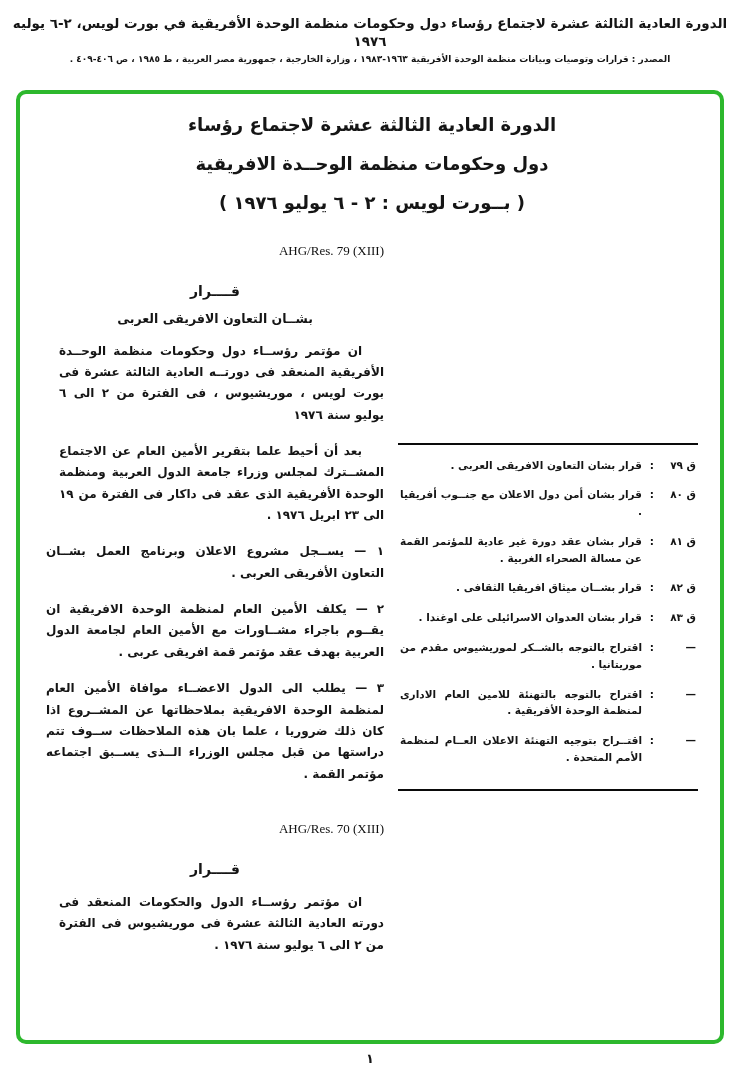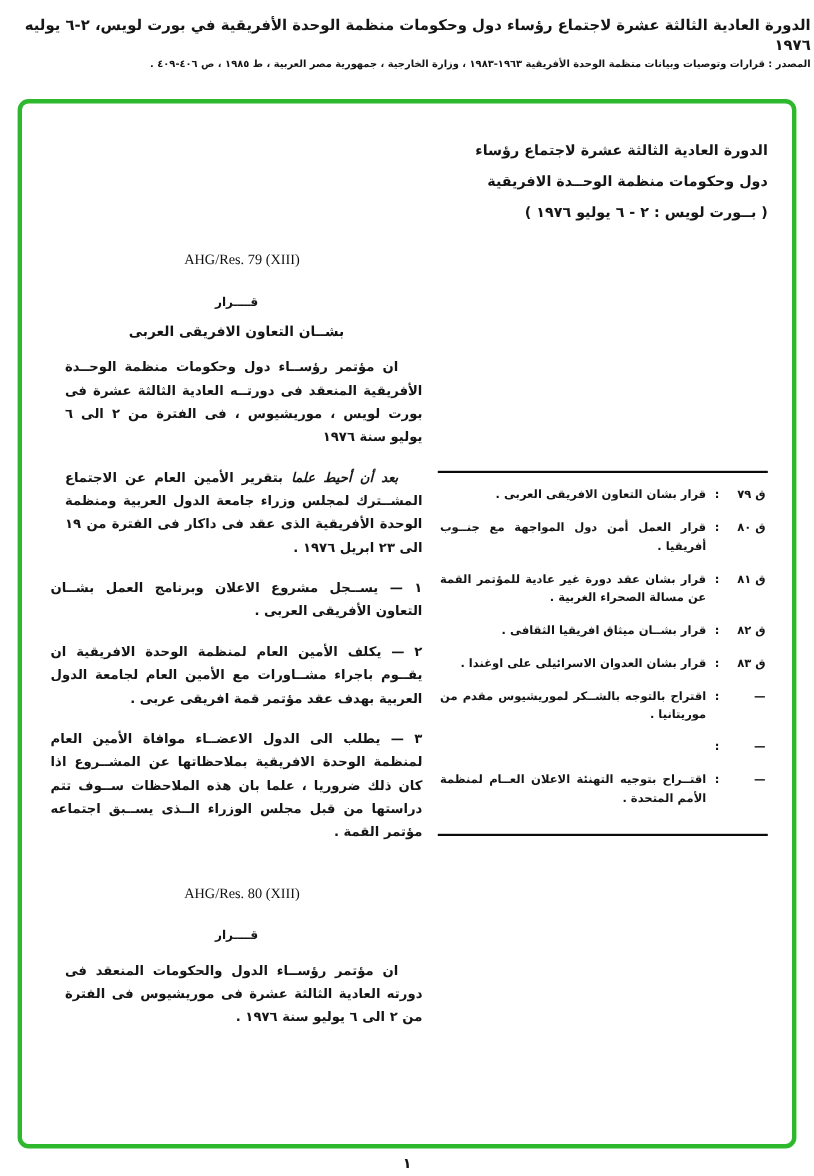--- a/index.html
+++ b/index.html
@@ -5,21 +5,21 @@
   * { box-sizing: border-box; }
   html, body { margin: 0; padding: 0; }
   body {
     width: 740px;
     height: 1069px;
     background: #ffffff;
     color: #151515;
     font-family: "DejaVu Sans", sans-serif;
     overflow: hidden;
   }
-  .top-header { padding: 14px 3px 0; }
+  .top-header { padding: 14px 3px 0; text-align: center; }
   .header-title {
     direction: rtl;
     font-weight: bold;
     font-size: 13.5px;
     line-height: 1.35;
   }
   .header-source {
     direction: rtl;
     font-weight: bold;
     font-size: 9px;
@@ -28,25 +28,25 @@
   .green-frame {
     margin: 26px 16px 0;
     height: 954px;
     border: 4px solid var(--frame-green, #2db82d);
     border-radius: 10px;
     padding: 12px 22px 0 26px;
     overflow: hidden;
   }
   .doc-title {
     direction: rtl;
-    text-align: right;
-    font-weight: bold;
-    font-size: 13px;
+    text-align: center;
+    font-weight: bold;
+    font-size: 18px;
     line-height: 2.15;
-    margin-top: 18px;
+    margin-top: 0;
   }
   .columns {
     display: flex;
     direction: rtl;
     gap: 14px;
     margin-top: 14px;
   }
   
   .toc-col { flex: 0 0 300px; margin-top: 206px; direction: rtl; }
   .main-col { flex: 1 1 auto; direction: rtl; min-width: 0; }
@@ -73,51 +73,51 @@
     font-size: 10.5px;
     line-height: 1.6;
     margin-bottom: 13px;
   }
   .toc-num { flex: 0 0 42px; white-space: nowrap; }
   .toc-colon { flex: 0 0 12px; }
   .toc-text { flex: 1 1 auto; text-align: justify; padding-left: 2px; }
 
   .res-ref {
     direction: ltr;
-    text-align: center;
+    text-align: right;
     font-family: "Liberation Serif", serif;
     font-size: 13px;
     font-weight: normal;
     padding-left: 10px;
     margin-top: 6px;
     color: #101010;
   }
   .res-ref.second { margin-top: 36px; }
   .res-heading {
     text-align: center;
     font-weight: bold;
-    font-size: 11px;
+    font-size: 14px;
     margin-top: 24px;
     letter-spacing: 1px;
   }
   .res-subject {
     text-align: center;
     font-weight: bold;
     font-size: 12.5px;
     margin-top: 12px;
   }
   .para {
     margin: 15px 0 0;
     font-size: 12px;
     font-weight: bold;
     text-align: justify;
     line-height: 1.78;
   }
   .para.indent { text-indent: 22px; margin-left: 13px; }
-  .para .lead { font-weight: bold; font-style: italic; }
+  .para .lead { font-weight: bold; }
 
   .page-number {
     text-align: center;
     font-weight: bold;
     font-size: 13px;
     margin-top: 7px;
     direction: rtl;
   }
 </style>
 </head>
@@ -146,21 +146,21 @@
 
           <div class="toc-item">
             <span class="toc-num">ق ٧٩</span>
             <span class="toc-colon">:</span>
             <span class="toc-text">قرار بشان التعاون الافريقى العربى .</span>
           </div>
 
           <div class="toc-item">
             <span class="toc-num">ق ٨٠</span>
             <span class="toc-colon">:</span>
-            <span class="toc-text">قرار العمل أمن دول المواجهة مع جنــوب أفريقيا .</span>
+            <span class="toc-text">قرار بشان أمن دول الاعلان مع جنــوب أفريقيا .</span>
           </div>
 
           <div class="toc-item">
             <span class="toc-num">ق ٨١</span>
             <span class="toc-colon">:</span>
             <span class="toc-text">قرار بشان عقد دورة غير عادية للمؤتمر القمة عن مسالة الصحراء الغربية .</span>
           </div>
 
           <div class="toc-item">
             <span class="toc-num">ق ٨٢</span>
@@ -176,20 +176,21 @@
 
           <div class="toc-item">
             <span class="toc-num">—</span>
             <span class="toc-colon">:</span>
             <span class="toc-text">اقتراح بالتوجه بالشــكر لموريشيوس مقدم من موريتانيا .</span>
           </div>
 
           <div class="toc-item">
             <span class="toc-num">—</span>
             <span class="toc-colon">:</span>
+            <span class="toc-text">اقتراح بالتوجه بالتهنئة للامين العام الادارى لمنظمة الوحدة الأفريقية .</span>
           </div>
 
           <div class="toc-item">
             <span class="toc-num">—</span>
             <span class="toc-colon">:</span>
             <span class="toc-text">اقتــراح بتوجيه التهنئة الاعلان العــام لمنظمة الأمم المتحدة .</span>
           </div>
 
         </div>
         <hr class="toc-rule bottom">
@@ -202,21 +203,21 @@
         <div class="res-subject">بشــان التعاون الافريقى العربى</div>
 
         <p class="para indent">ان مؤتمر رؤســاء دول وحكومات منظمة الوحــدة الأفريقية المنعقد فى دورتــه العادية الثالثة عشرة فى بورت لويس ، موريشيوس ، فى الفترة من ٢ الى ٦ يوليو سنة ١٩٧٦</p>
 
         <p class="para indent"><span class="lead">بعد أن أحيط علما</span><span> بتقرير الأمين العام عن الاجتماع المشــترك لمجلس وزراء جامعة الدول العربية ومنظمة الوحدة الأفريقية الذى عقد فى داكار فى الفترة من ١٩ الى ٢٣ ابريل ١٩٧٦ .</span></p>
 
         <p class="para">١ — يســجل مشروع الاعلان وبرنامج العمل بشــان التعاون الأفريقى العربى .</p>
         <p class="para">٢ — يكلف الأمين العام لمنظمة الوحدة الافريقية ان يقــوم باجراء مشــاورات مع الأمين العام لجامعة الدول العربية بهدف عقد مؤتمر قمة افريقى عربى .</p>
         <p class="para">٣ — يطلب الى الدول الاعضــاء موافاة الأمين العام لمنظمة الوحدة الافريقية بملاحظاتها عن المشــروع اذا كان ذلك ضروريا ، علما بان هذه الملاحظات ســوف تتم دراستها من قبل مجلس الوزراء الــذى يســبق اجتماعه مؤتمر القمة .</p>
 
-        <div class="res-ref second">AHG/Res. 80 (XIII)</div>
+        <div class="res-ref second">AHG/Res. 70 (XIII)</div>
         <div class="res-heading">قــــرار</div>
 
         <p class="para indent">ان مؤتمر رؤســاء الدول والحكومات المنعقد فى دورته العادية الثالثة عشرة فى موريشيوس فى الفترة من ٢ الى ٦ يوليو سنة ١٩٧٦ .</p>
 
       </div>
 
     </div>
   </div>
 
   <div class="page-number">١</div>

